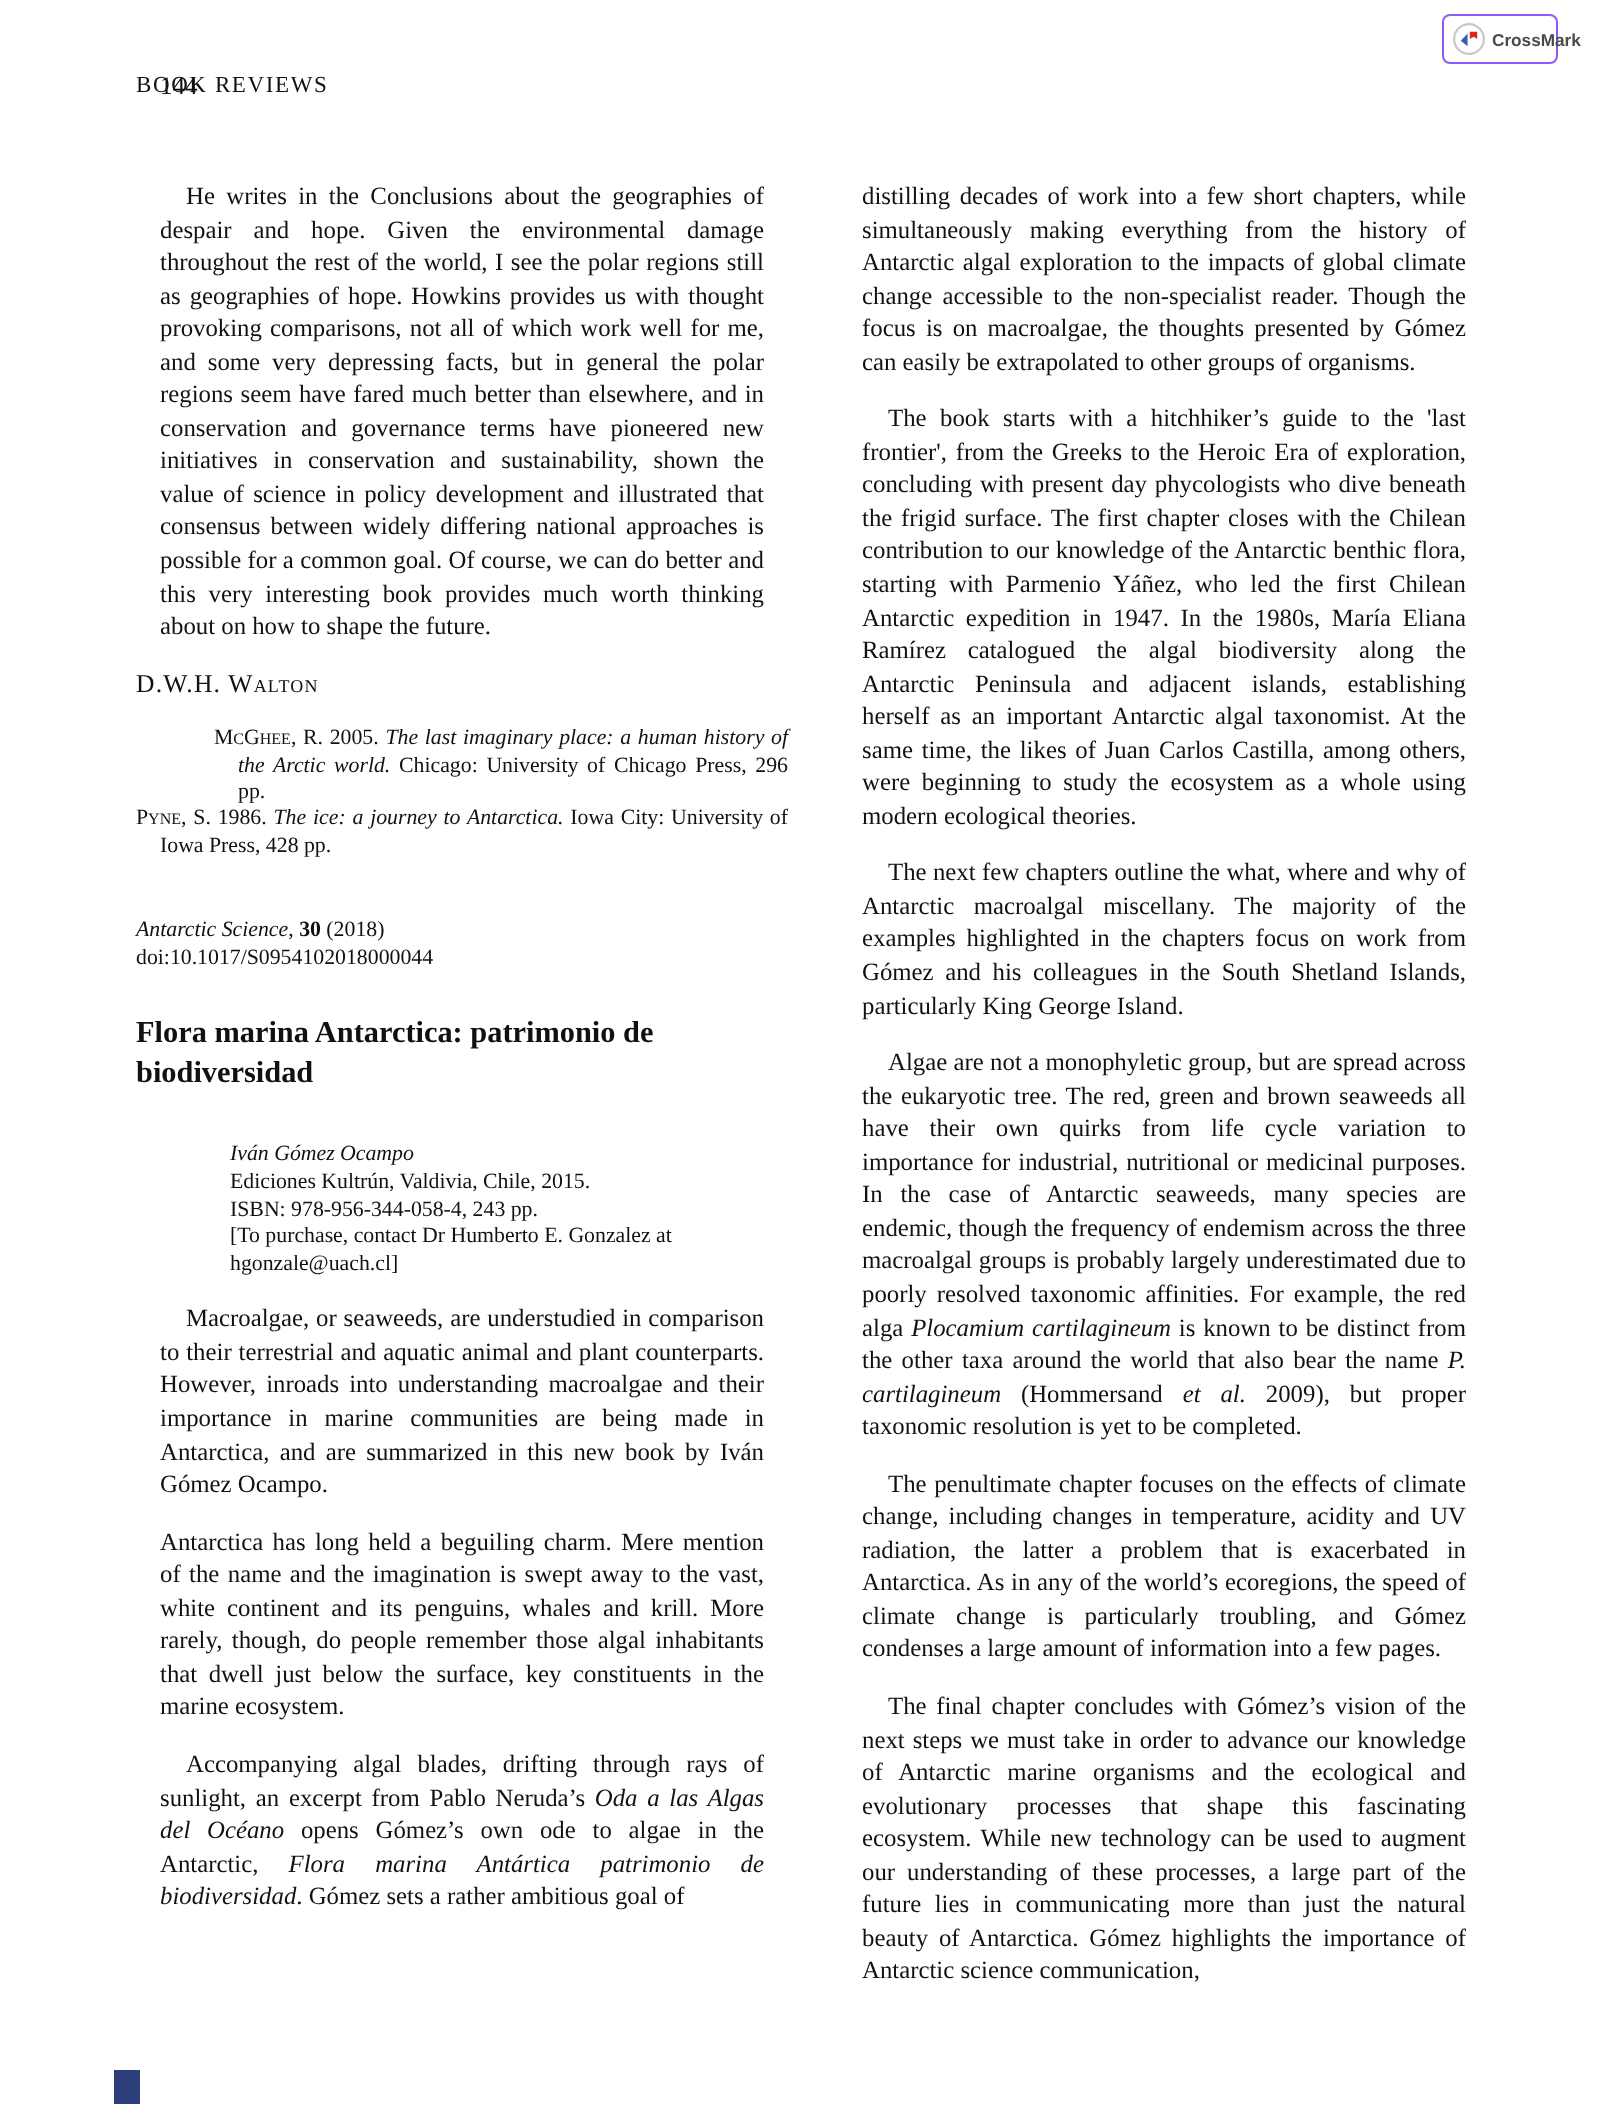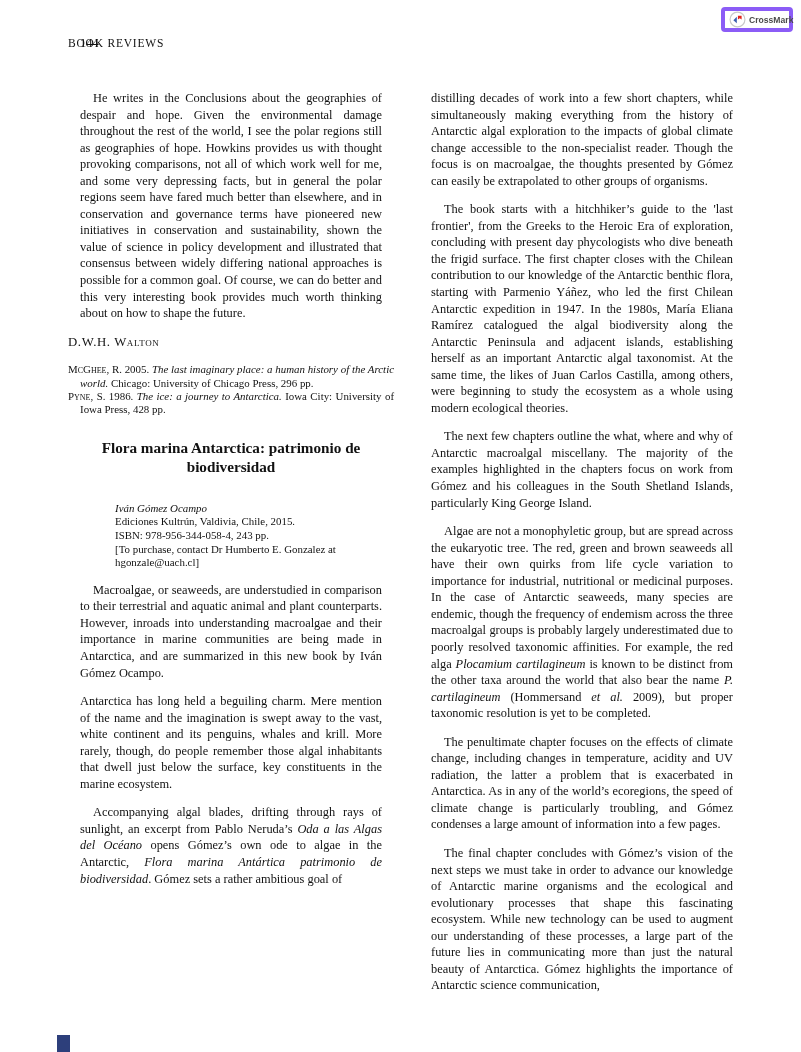--- a/index.html
+++ b/index.html
@@ -7,22 +7,22 @@
   .page {
     position:relative; width:801px; height:1052px; background:#ffffff;
     font-family:"Liberation Serif", serif; color:#111; overflow:hidden;
   }
   .page-number { position:absolute; left:80px; top:36px; font-size:12.5px; }
   .running-head {
     position:absolute; left:68px; top:37px; width:677px; 
     font-size:11.5px; letter-spacing:0.8px;
   }
   .crossmark {
-    position:absolute; left:721px; top:7px; width:72px; height:25px;
-    border:4px solid #8b5cf6; border-radius:4px; background:#fff;
+    position:absolute; left:721px; top:7px; width:58px; height:25px;
+    border:1px solid #8b5cf6; border-radius:4px; background:#fff;
     display:flex; align-items:center; gap:3px; padding:2px 4px; cursor:pointer;
   }
   .cm-logo { display:flex; align-items:center; }
   .cm-text {
     font-family:"Liberation Sans", sans-serif; font-size:8.6px;
     font-weight:bold; color:#4a4a4a; white-space:nowrap;
   }
   .col {
     position:absolute; top:78px; width:326px;
     font-size:12.4px; line-height:16.55px; text-align:justify;
@@ -34,23 +34,23 @@
   .first-body { margin-top:13px; }
   .signature {
     margin-top:9px; text-align:left; font-variant:small-caps;
     letter-spacing:0.6px; font-size:12.8px;
   }
   .refs-heading { margin-top:46px; font-size:12.4px; font-weight:bold; }
   .ref {
     font-size:10.9px; line-height:13.4px; text-align:justify;
     padding-left:12px; text-indent:-12px; margin:0;
   }
-  .first-ref { margin-top:13px; }
+  .first-ref { margin-top:13px;margin-left:39px; }
   .journal-cite { margin-top:29px; font-size:10.9px; line-height:13.6px; text-align:left; }
-  .review-title { margin-top:21px; font-size:15.2px; font-weight:bold; line-height:19.5px; text-align:center; }
+  .review-title { margin-top:21px; font-size:15.2px; font-weight:bold; line-height:19.5px; text-align:left; }
   .pub-info { margin-top:25px; font-size:10.9px; line-height:13.6px; text-align:left;margin-left:47px; }
   .pub-info p { margin:0; }
   .pub-author { font-style:italic; }
   .print-mark {
     position:absolute; left:57px; top:1035px; width:13px; height:17px;
     background:#2d3f7b;
   }
 </style>
 </head>
 <body>
@@ -71,20 +71,21 @@
   <div class="page-number">144</div>
   <div class="running-head">BOOK REVIEWS</div>
 
   <div class="col col-left">
     <p class="body indent"><span>He writes in the Conclusions about the geographies of despair and hope. Given the environmental damage throughout the rest of the world, I see the polar regions still as geographies of hope. Howkins provides us with thought provoking comparisons, not all of which work well for me, and some very depressing facts, but in general the polar regions seem have fared much better than elsewhere, and in conservation and governance terms have pioneered new initiatives in conservation and sustainability, shown the value of science in policy development and illustrated that consensus between widely differing national approaches is possible for a common goal. Of course, we can do better and this very interesting book provides much worth thinking about on how to shape the future.</span></p>
     <p class="signature">D.W.H. Walton</p>
 
     <p class="ref first-ref"><span style="font-variant: small-caps;">McGhee</span><span>, R. 2005. </span><span style="font-style: italic;">The last imaginary place: a human history of the Arctic world.</span><span> Chicago: University of Chicago Press, 296 pp.</span></p>
     <p class="ref"><span style="font-variant: small-caps;">Pyne</span><span>, S. 1986. </span><span style="font-style: italic; margin-top: 17px;">The ice: a journey to Antarctica.</span><span> Iowa City: University of Iowa Press, 428 pp.</span></p>
 
+    <p class="journal-cite"><span><span style="font-style: italic;">Antarctic Science</span><span>, </span><span style="font-weight: bold;">30</span><span> (2018)</span></span><br><span>doi:10.1017/S0954102018000044</span></p>
 
     <h2 class="review-title">Flora marina Antarctica: patrimonio de biodiversidad</h2>
 
     <div class="pub-info">
       <p class="pub-author">Iván Gómez Ocampo</p>
       <p>Ediciones Kultrún, Valdivia, Chile, 2015.</p>
       <p>ISBN: 978-956-344-058-4, 243 pp.</p>
       <p>[To purchase, contact Dr Humberto E. Gonzalez at hgonzale@uach.cl]</p>
     </div>
 

